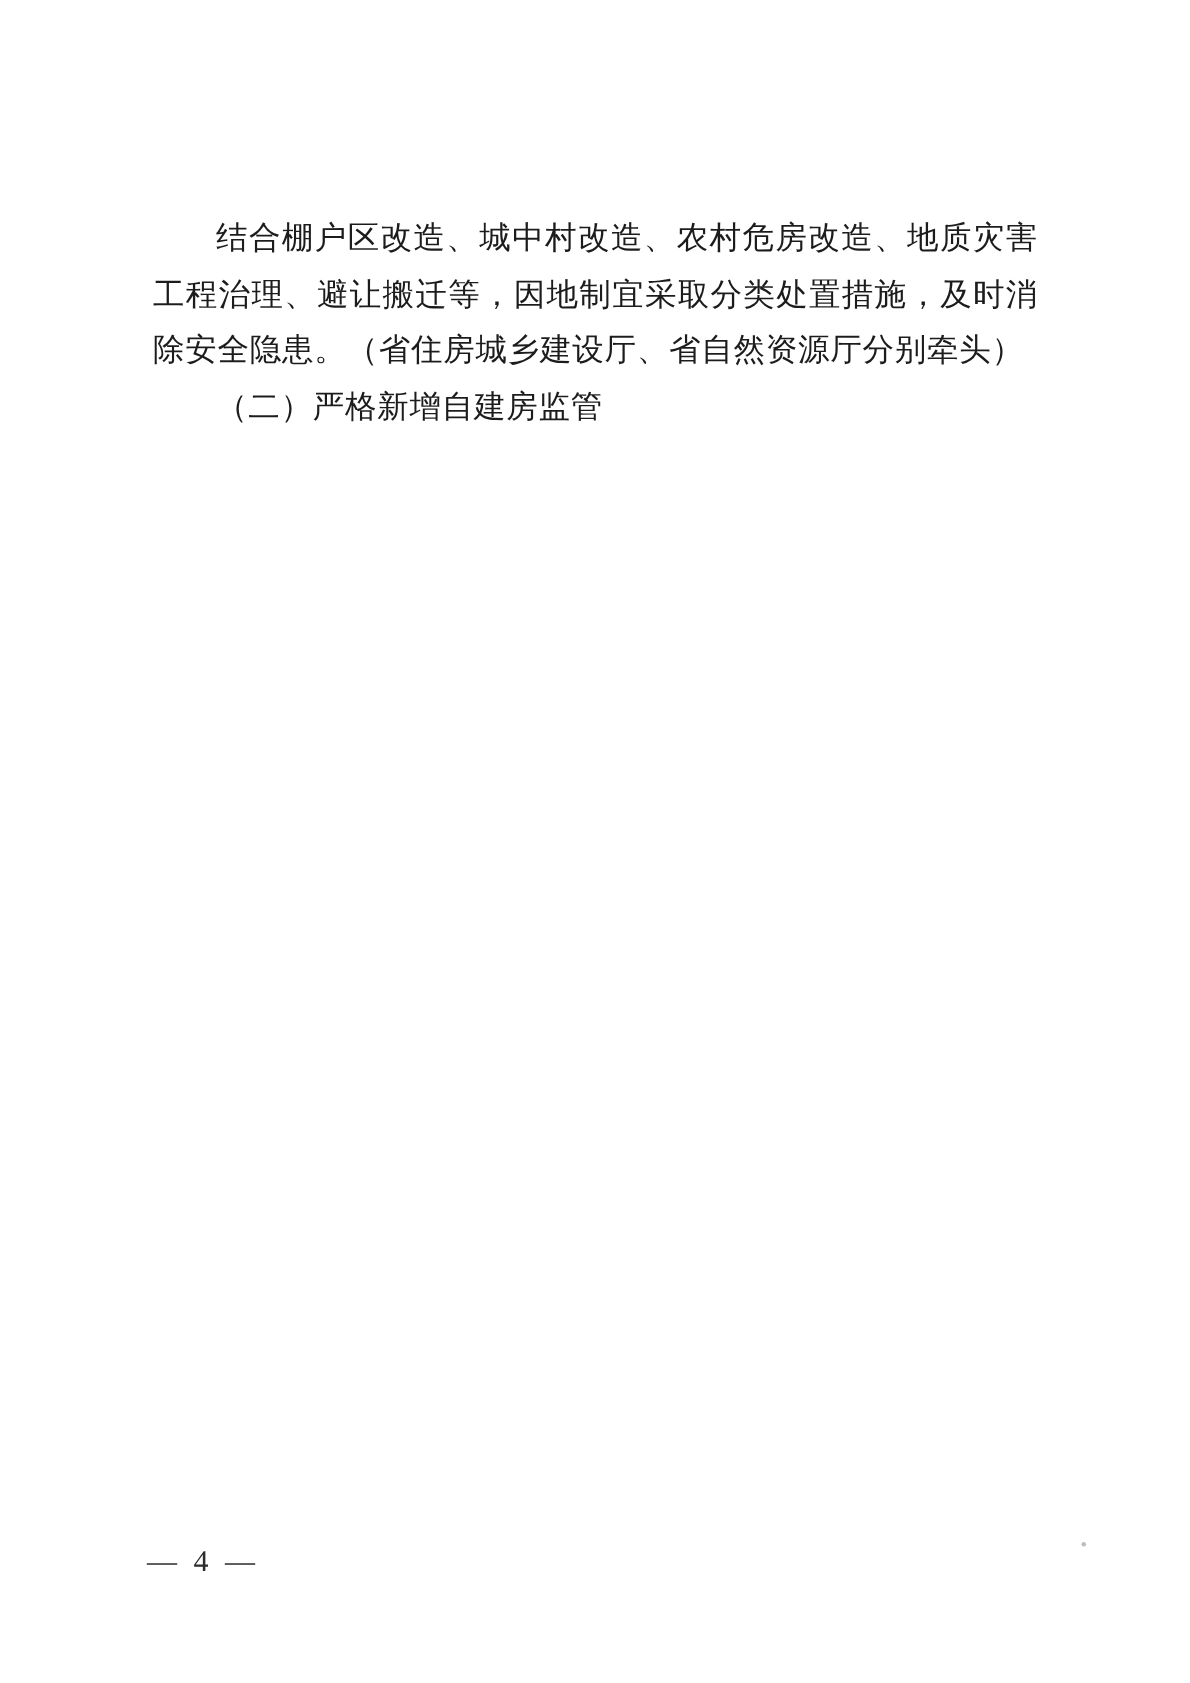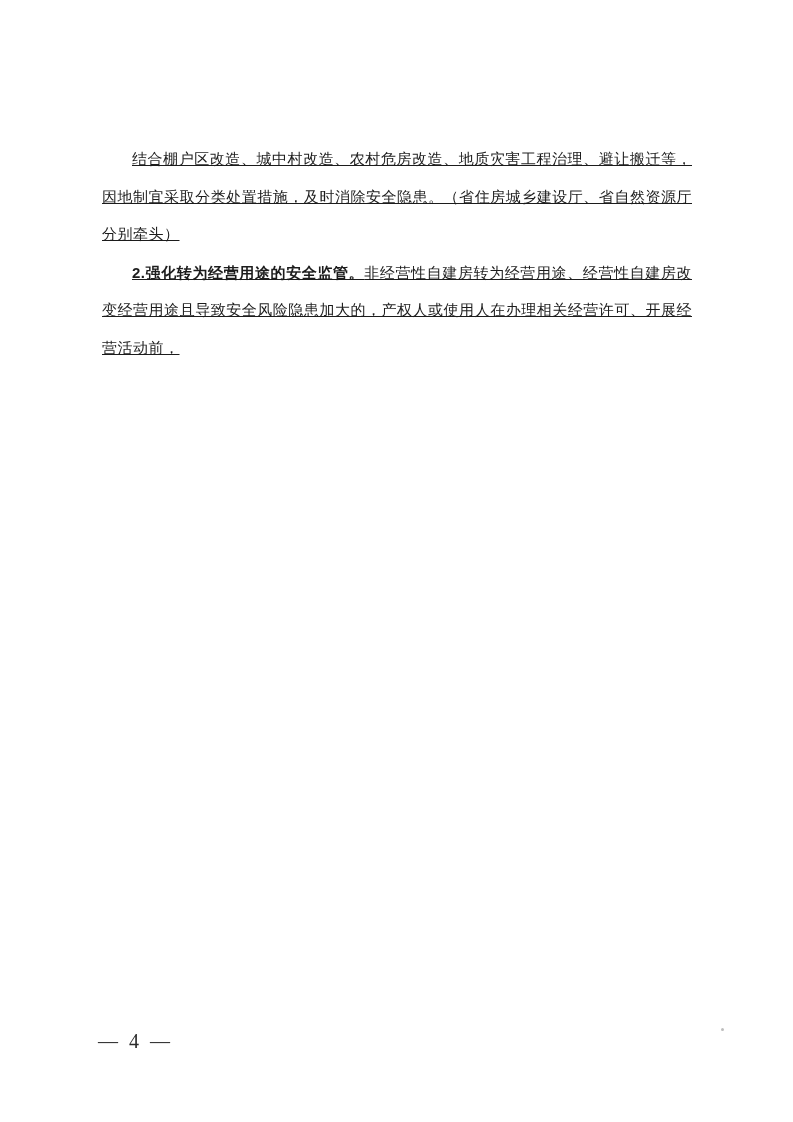--- a/index.html
+++ b/index.html
@@ -14,26 +14,25 @@
     background: #ffffff;
     overflow: hidden;
     font-family: "Liberation Serif", "DejaVu Serif", serif;
     color: #1c1c1c;
   }
   .content {
     position: absolute;
     left: 102px;
     top: 140px;
     width: 590px;
-    font-size: 15px;
+    font-size: 21px;
     line-height: 37.6px;
     text-align: justify;
     text-justify: inter-ideograph;
     letter-spacing: 0.5px;
-    text-decoration: underline;
   }
   .para {
     margin: 0;
     text-indent: 2em;
   }
   .para .lead {
     font-weight: 700;
     font-family: "Liberation Sans", "DejaVu Sans", sans-serif;
   }
   .heading {
@@ -63,22 +62,22 @@
 </head>
 <body>
 
 <div class="page">
   <div class="content">
 
     <p class="para"><b class="lead"></b><span>结合棚户区改造、城中村改造、农村危房改造、地质灾害工程治理、避让搬迁等，因地制宜采取分类处置措施，及时消除安全隐患。（省住房城乡建设厅、省自然资源厅分别牵头）</span></p>
 
 
 
+    <p class="heading"><span>（二）严格新增自建房监管</span></p>
 
 
-    <p class="para"><b class="lead">2.强化转为经营用途的安全监管。</b><span>非经营性自建房转为经营用途、经营性自建房改变经营用途且导致安全风险隐患加大的，产权人或使用人在办理相关经营许可、开展经营活动前，</span></p>
 
   </div>
 
   <div class="footer">— 4 —</div>
 
   <div class="speck"></div>
 </div>
 
 </body></html>

